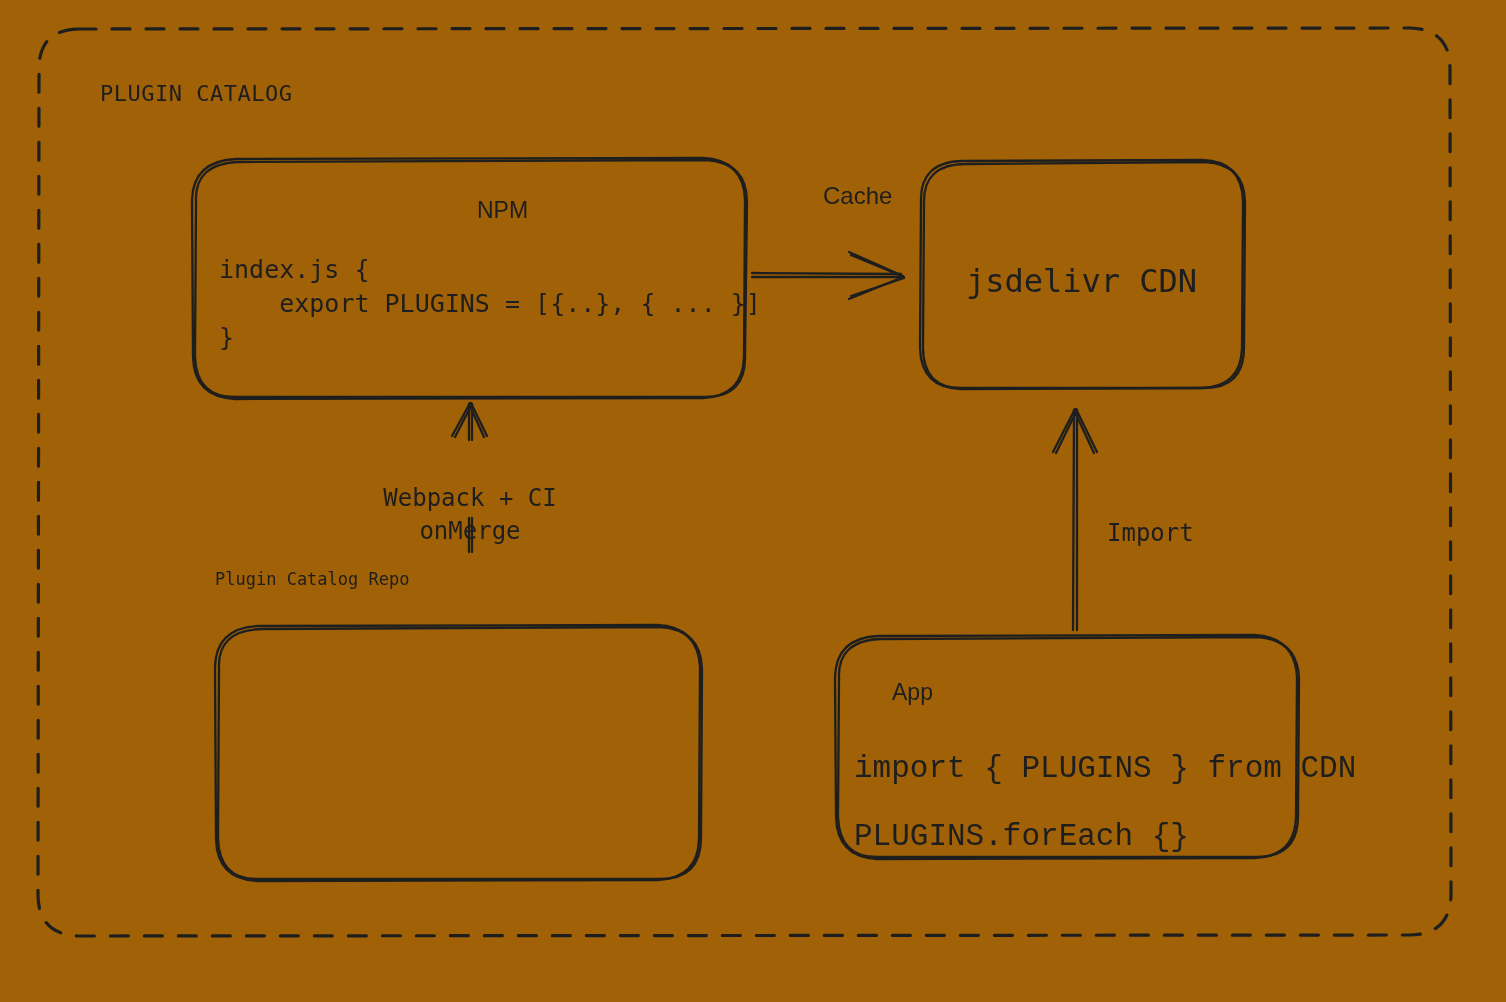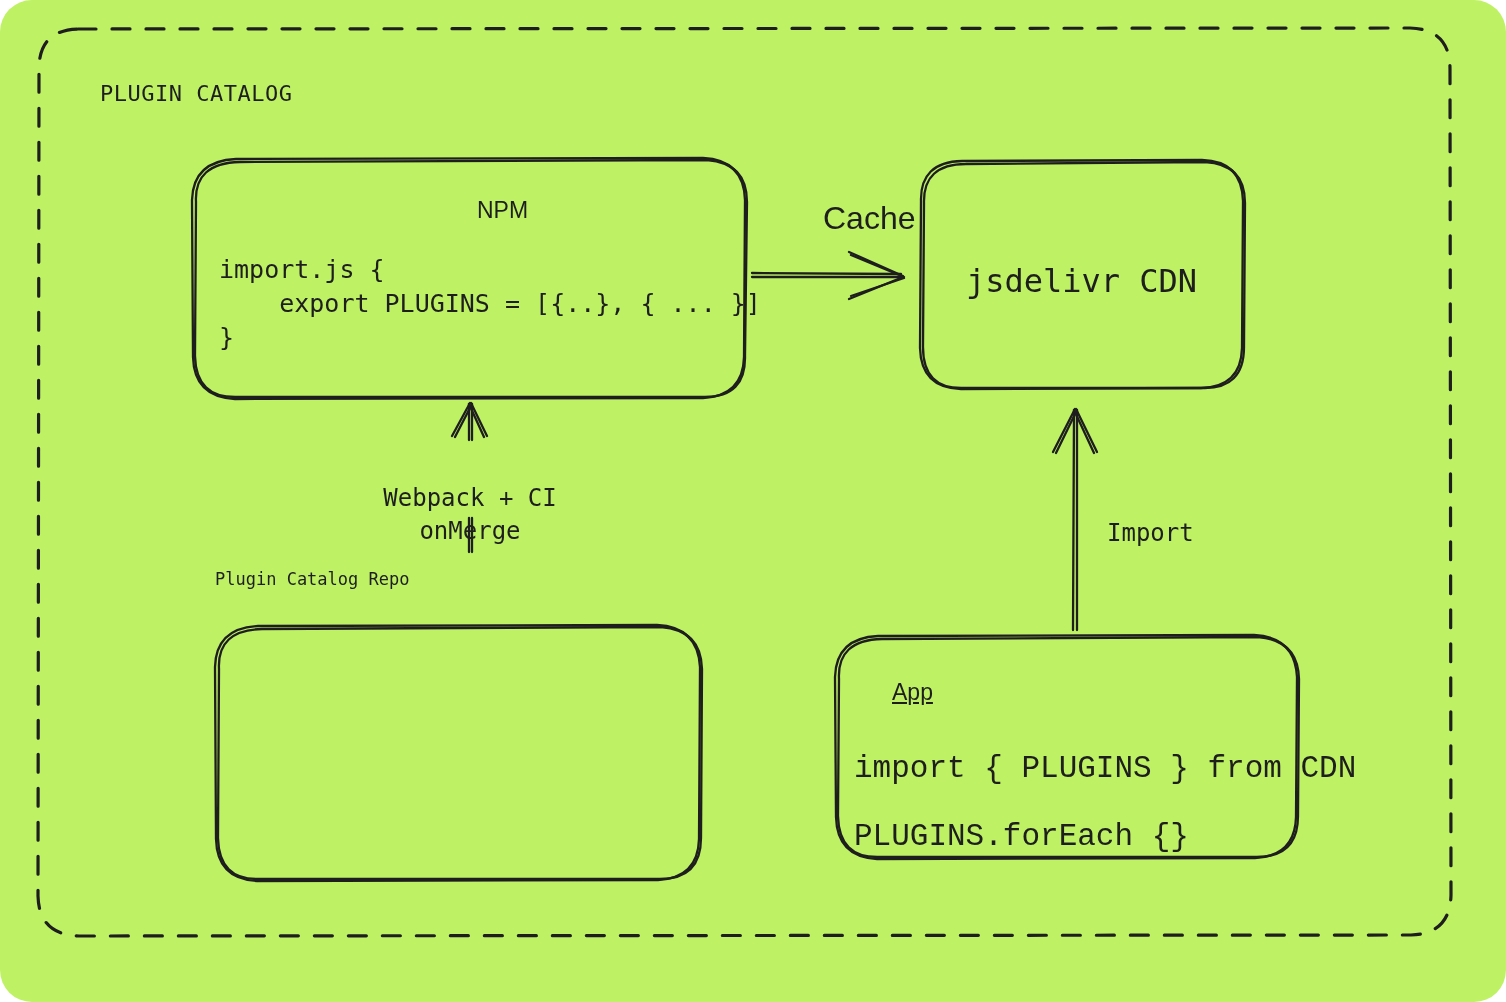--- a/index.html
+++ b/index.html
@@ -5,25 +5,24 @@
 <style>
   html, body {
     margin: 0;
     padding: 0;
     background: #ffffff;
   }
   #canvas {
     position: relative;
     width: 1506px;
     height: 1002px;
-    background: #bef264;
+    background: #a16207;
     overflow: hidden;
     font-family: "DejaVu Sans Mono", "Liberation Mono", monospace;
     color: #1e1e1e;
-    border-radius: 32px;
   }
   #sketch {
     position: absolute;
     left: 0;
     top: 0;
     width: 1506px;
     height: 1002px;
     pointer-events: none;
   }
   .txt {
@@ -80,34 +79,33 @@
     left: 222px;
     top: 707px;
     font-size: 25px;
     line-height: 34px;
   }
   
   #app-title {
     left: 858px;
     top: 678px;
     font-size: 23px;
-    text-decoration: underline;
   }
   #app-code {
     left: 854px;
     top: 735px;
     font-size: 31px;
     line-height: 68px;
     font-family: Liberation Mono, monospace;
   }
   
   #label-cache {
     left: 789px;
-    top: 198px;
-    font-size: 32px;
+    top: 181px;
+    font-size: 24px;
     text-align: right;
   }
   #label-build {
     left: 330px;
     top: 446px;
     width: 280px;
     text-align: center;
     font-size: 24px;
     line-height: 33px;
     margin-top: 36px;
@@ -191,21 +189,21 @@
         <path d="M1094 453 L1074 410"></path>
       </g>
 
     </g>
   </svg>
 
   <div class="txt mono" id="container-label">PLUGIN CATALOG</div>
 
   <div class="txt sans" id="npm-title">NPM</div>
 
-  <div class="txt mono" id="npm-code">import.js {
+  <div class="txt mono" id="npm-code">index.js {
     export PLUGINS = [{..}, { ... }]
 }</div>
 
   <div class="txt mono" id="cdn-title">jsdelivr CDN</div>
 
   <div class="txt mono" id="repo-label">Plugin Catalog Repo</div>
 
 
   <div class="txt sans" id="app-title">App</div>
 

